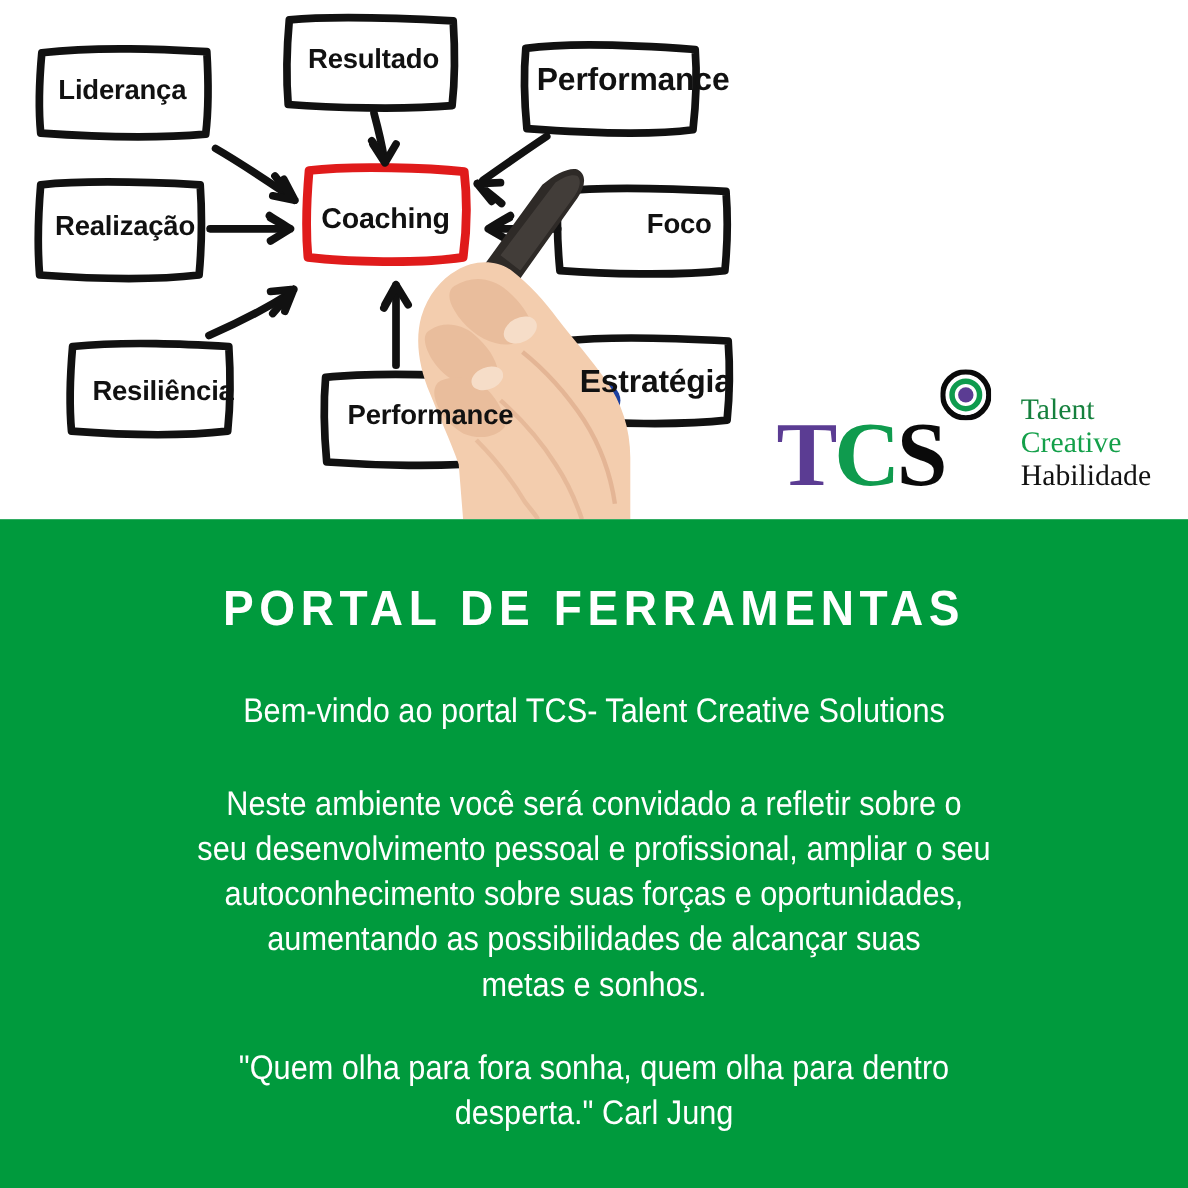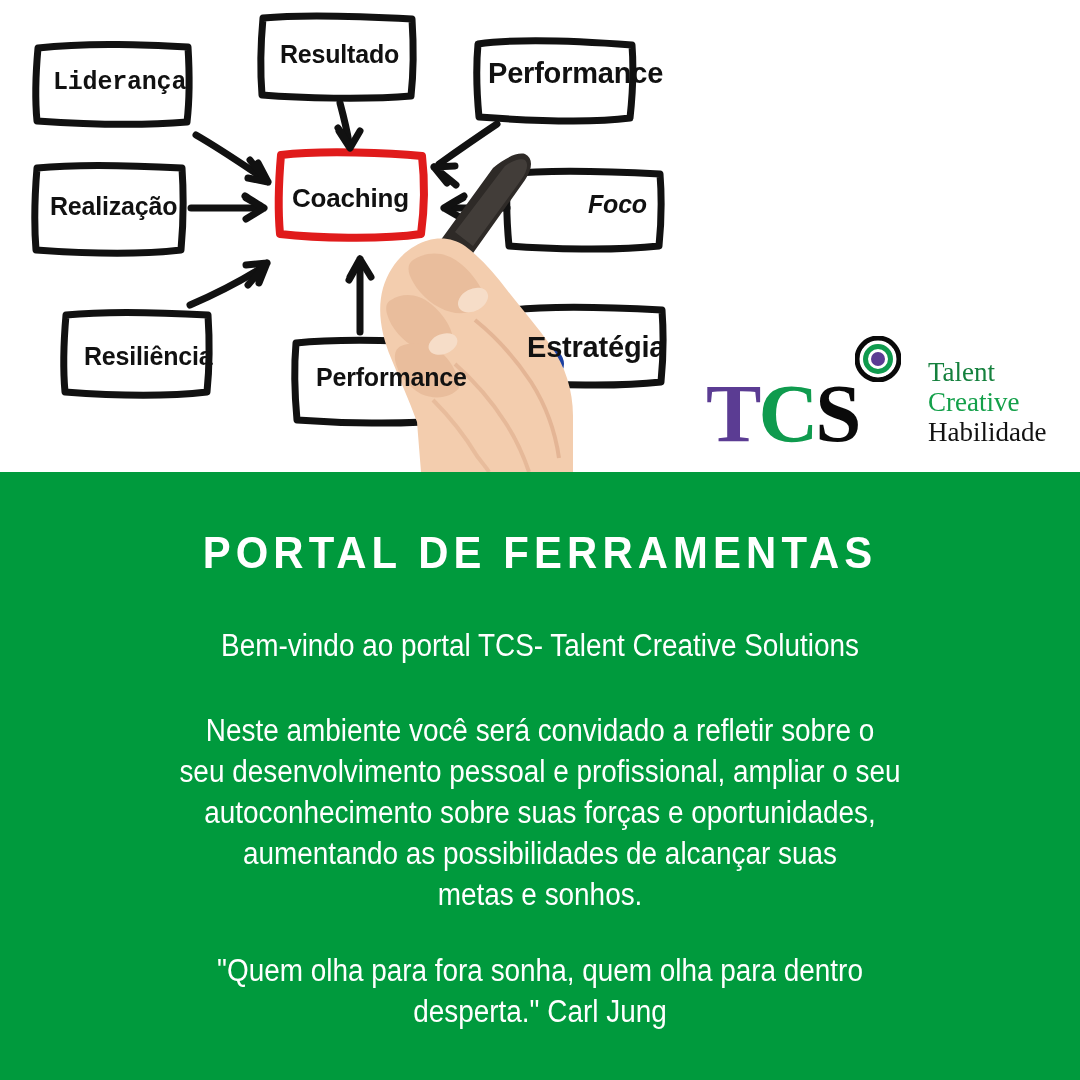--- a/index.html
+++ b/index.html
@@ -208,25 +208,25 @@
                    C96,248 80,250 66,244 C52,236 42,222 40,210 C39,202 42,198 46,196 Z" fill="#e9bd9c"></path>
           <ellipse cx="118" cy="150" rx="16" ry="11" fill="#f6ddc8" transform="rotate(-28 118 150)"></ellipse>
           <ellipse cx="88" cy="194" rx="15" ry="10" fill="#f6ddc8" transform="rotate(-22 88 194)"></ellipse>
           <path d="M120,170 C140,186 160,208 176,232 C190,254 200,280 204,308" fill="none" stroke="#ddab8a" stroke-width="4" opacity="0.7"></path>
           <path d="M100,214 C118,230 136,250 150,272 C162,290 170,310 174,322" fill="none" stroke="#ddab8a" stroke-width="4" opacity="0.6"></path>
           <path d="M78,250 C94,266 110,286 122,306 C128,314 132,318 134,322" fill="none" stroke="#ddab8a" stroke-width="4" opacity="0.5"></path>
         </g>
       </svg>
     </div>
 
-    <div class="node-label" style="left:53px; top:68px; font-size:25px;font-family:Liberation Mono, monospace;">Liderança</div>
+    <div class="node-label" style="left:53px; top:68px; font-size:25px;">Liderança</div>
     <div class="node-label" style="left:280px; top:40px; font-size:25px;">Resultado</div>
     <div class="node-label" style="left:488px; top:57px; font-size:29px;">Performance</div>
     <div class="node-label" style="left:50px; top:192px; font-size:25px;">Realização</div>
-    <div class="node-label" style="left:588px; top:190px; font-size:25px; z-index:7;font-style:italic;">Foco</div>
+    <div class="node-label" style="left:588px; top:190px; font-size:25px; z-index:7;">Foco</div>
     <div class="node-label" style="left:84px; top:342px; font-size:25px;">Resiliência</div>
     <div class="node-label" style="left:316px; top:363px; font-size:25px; z-index:7;">Performance</div>
     <div class="node-label" style="left:527px; top:331px; font-size:29px; z-index:7;">Estratégia</div>
     <div class="node-label" style="left:292px; top:183px; font-size:26px; z-index:7;">Coaching</div>
 
     <div class="logo">
       <div class="logo-mark"><span class="lm-t">T</span><span class="lm-c">C</span><span class="lm-s">S</span></div>
 
       <svg class="logo-target" viewBox="0 0 46 46">
         <circle cx="23" cy="23" r="21" fill="none" stroke="#0a0a0a" stroke-width="5"></circle>

